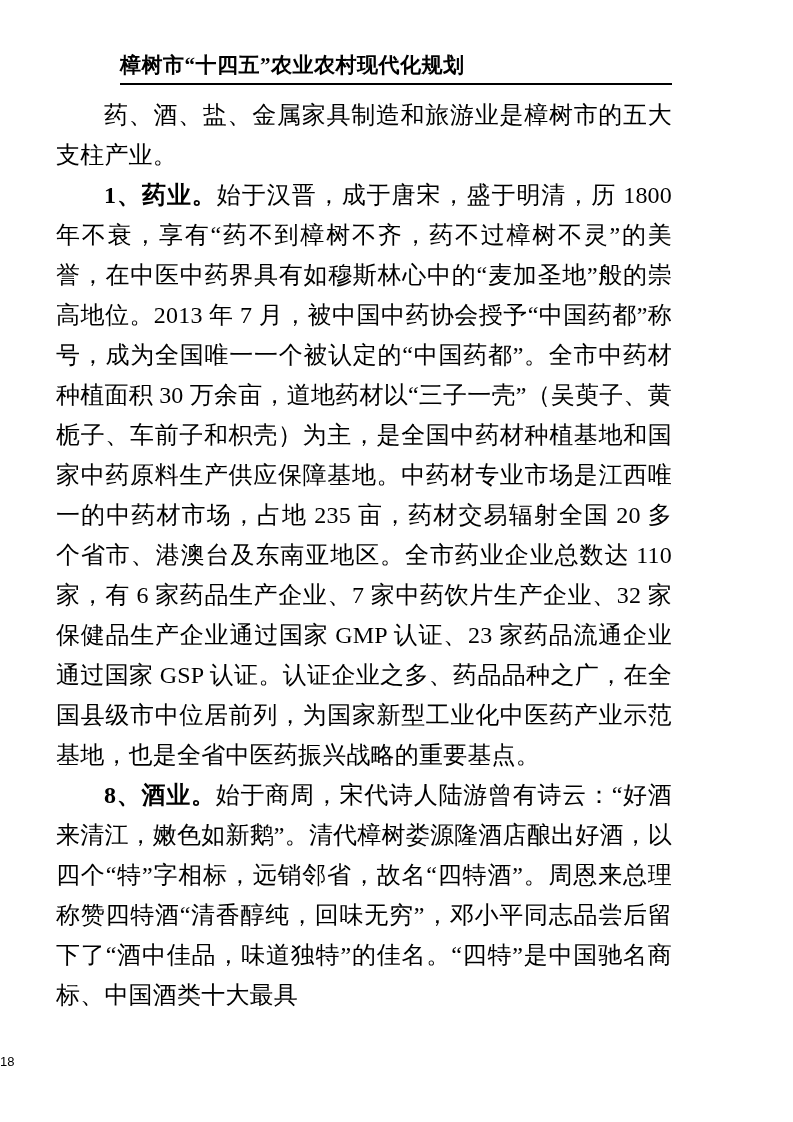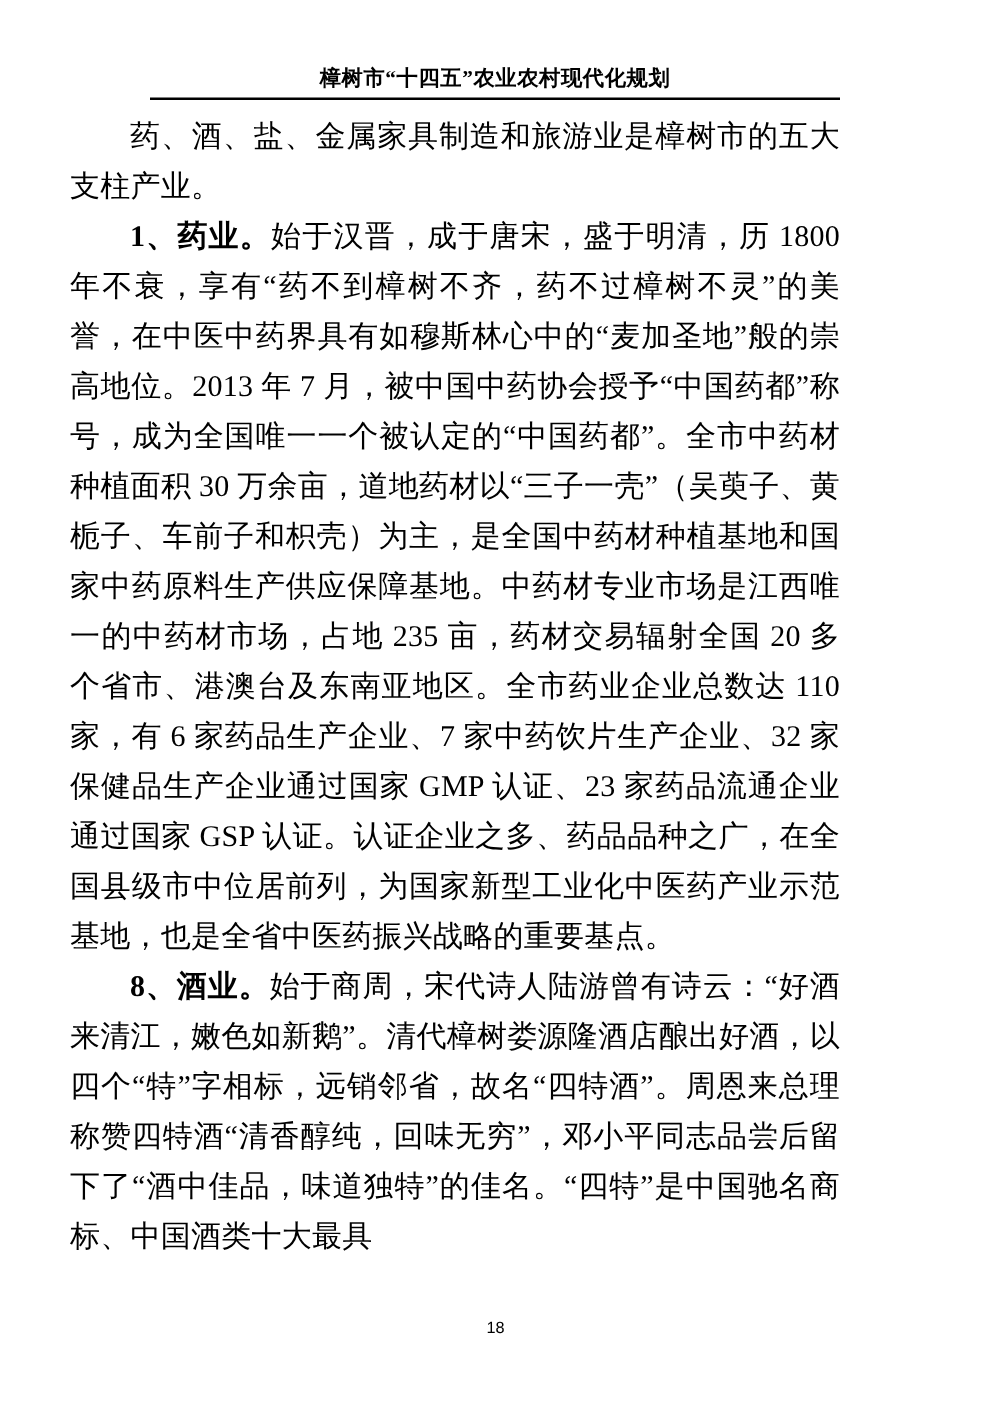--- a/index.html
+++ b/index.html
@@ -15,23 +15,23 @@
     color: #000000;
     font-family: "Liberation Serif", "DejaVu Serif", serif;
     overflow: hidden;
     box-sizing: border-box;
   }
   .doc-header {
     margin: 0 121px 0 120px;
     padding-top: 53px;
     padding-bottom: 5px;
     border-bottom: 2px solid #000000;
-    text-align: center;
+    text-align: left;
     font-weight: bold;
-    font-size: 17px;
+    font-size: 21px;
     line-height: 1.2;
     letter-spacing: 0.5px;
   }
   .section-title {
     margin: 27px 121px 0 120px;
     font-family: "Liberation Sans", "DejaVu Sans", sans-serif;
     font-weight: bold;
     font-size: 22px;
     line-height: 1.1;
     letter-spacing: 1px;
@@ -48,21 +48,20 @@
     text-indent: 2em;
   }
   .para-lead {
     font-weight: bold;
   }
   .page-number {
     position: absolute;
     bottom: 53px;
     left: 0;
     width: 100%;
-    text-align: center;
     font-family: "Liberation Sans", "DejaVu Sans", sans-serif;
     font-size: 13px;
     color: #000000;
   }
 </style>
 </head>
 <body>
 
 <div class="page">
 

